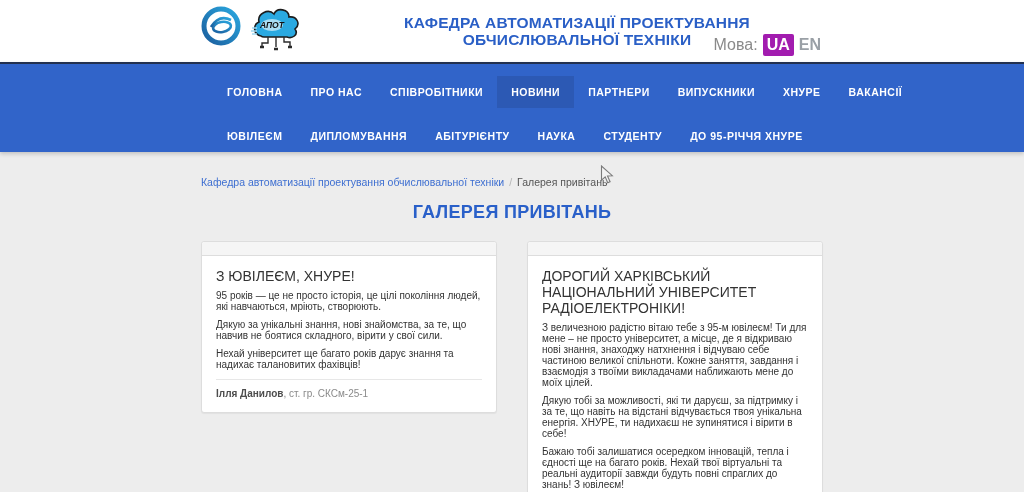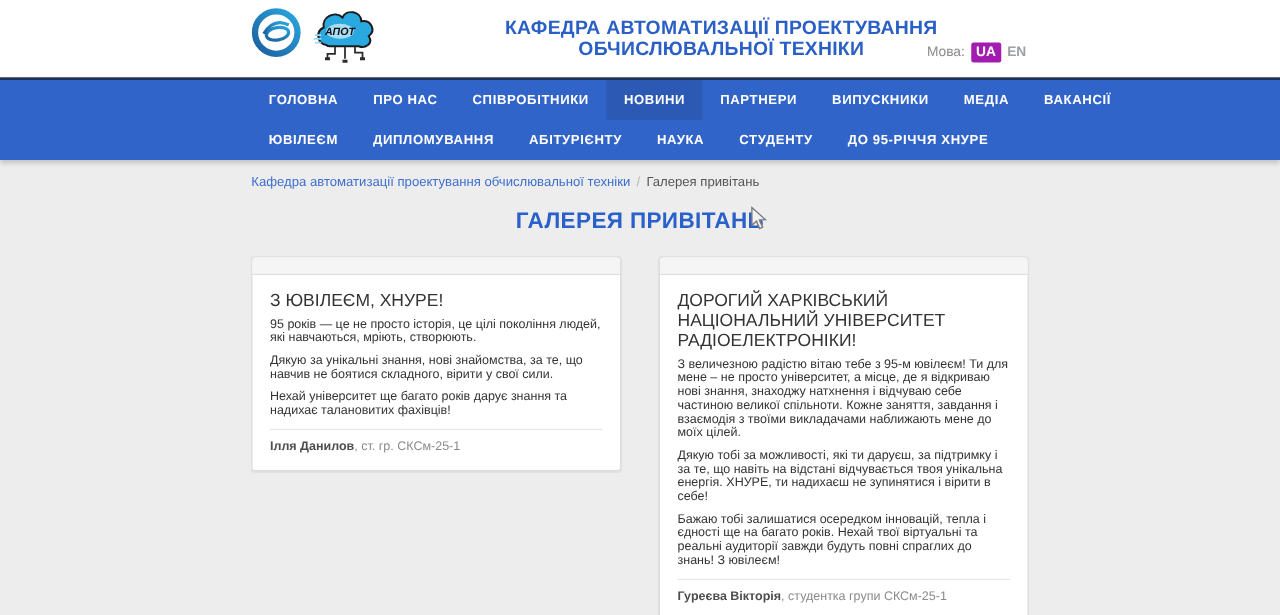--- a/index.html
+++ b/index.html
@@ -17,34 +17,34 @@
   .header-inner { display:flex; align-items:center; height:62px; }
   .logos { display:flex; gap:7px; width:130px; flex:none; padding-top:2px; }
   .title-wrap { flex:1; position:relative; height:62px; }
   .site-title {
     position:absolute; left:0; right:0; top:14px;
     text-align:center; color:#2a5fc6; font-weight:bold;
     font-size:15.5px; letter-spacing:0.2px; line-height:1.1;
   }
   .lang-box {
     position:absolute; right:2px; top:34px;
-    font-size:11px; color:#8a8a8a; display:flex; align-items:center; gap:5px;
+    font-size:16px; color:#8a8a8a; display:flex; align-items:center; gap:5px;
   }
   .lang-badge {
     background:#a21caf; color:#fff; padding:2px 4px; border-radius:2px;
     font-weight:bold; cursor:pointer;
   }
   .lang-plain { color:#9aa0a6; font-weight:bold; cursor:pointer; }
 
   
   .navbar {
     background:#3164c9; border-top:2px solid #22304f;
     box-shadow:0 2px 4px rgba(0,0,0,0.18);
   }
-  .nav-row { display:flex; list-style:none; margin:0; padding:0; }
+  .nav-row { display:flex; list-style:none; margin:12px; padding:0; }
   .nav-row li a {
     display:block; padding:10px 14px; color:#ffffff; text-decoration:none;
     font-size:10.5px; font-weight:bold; letter-spacing:0.5px; white-space:nowrap;
   }
   .nav-row li.active { background:rgba(0,0,0,0.1); }
 
   
   .breadcrumb { padding-top:12px; font-size:10.5px; color:#777; }
   .breadcrumb a { color:#3e6fd1; text-decoration:none; }
   .breadcrumb .sep { color:#b5b5b5; margin:0 5px; }
@@ -132,21 +132,21 @@
       <li class="active">
           <a href="#">НОВИНИ</a>
         </li>
       <li>
           <a href="#">ПАРТНЕРИ</a>
         </li>
       <li>
           <a href="#">ВИПУСКНИКИ</a>
         </li>
       <li>
-          <a href="#">МЕДІА</a>
+          <a href="#">ХНУРЕ</a>
         </li>
       <li>
           <a href="#">ВАКАНСІЇ</a>
         </li>
     </ul>
     <ul class="nav-row">
       <li>
           <a href="#">ЮВІЛЕЄМ</a>
         </li>
       <li>

